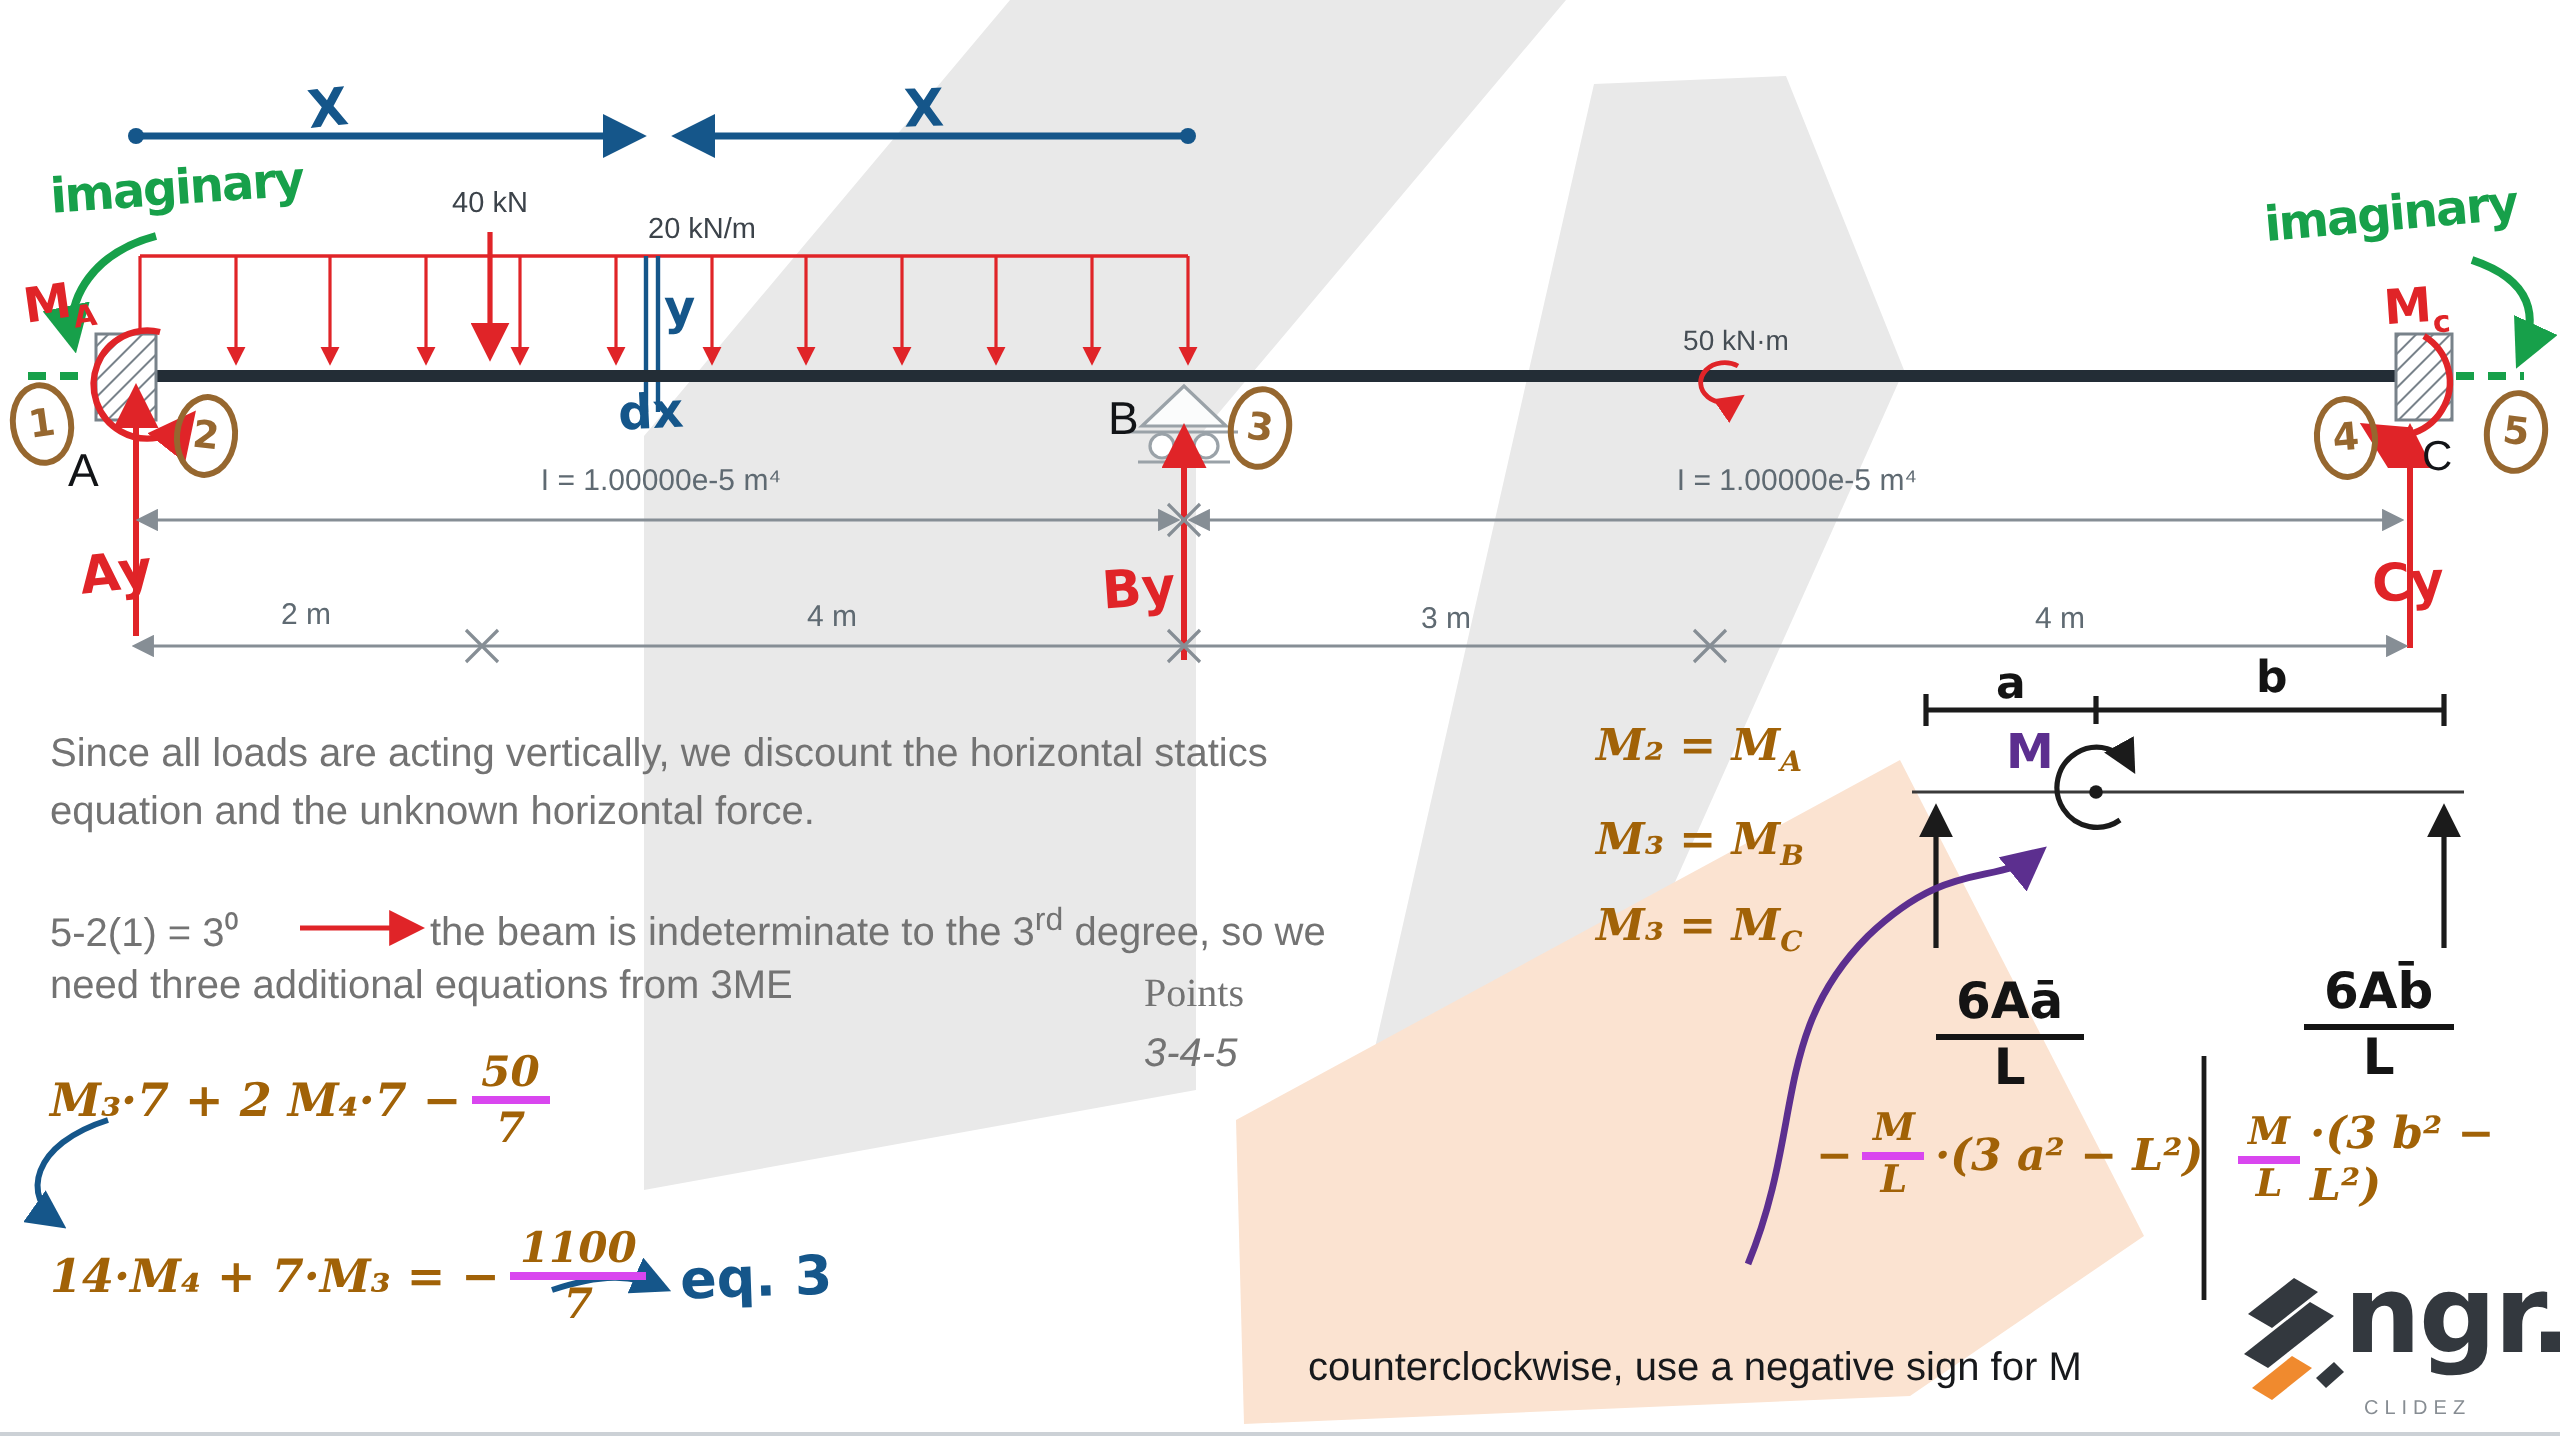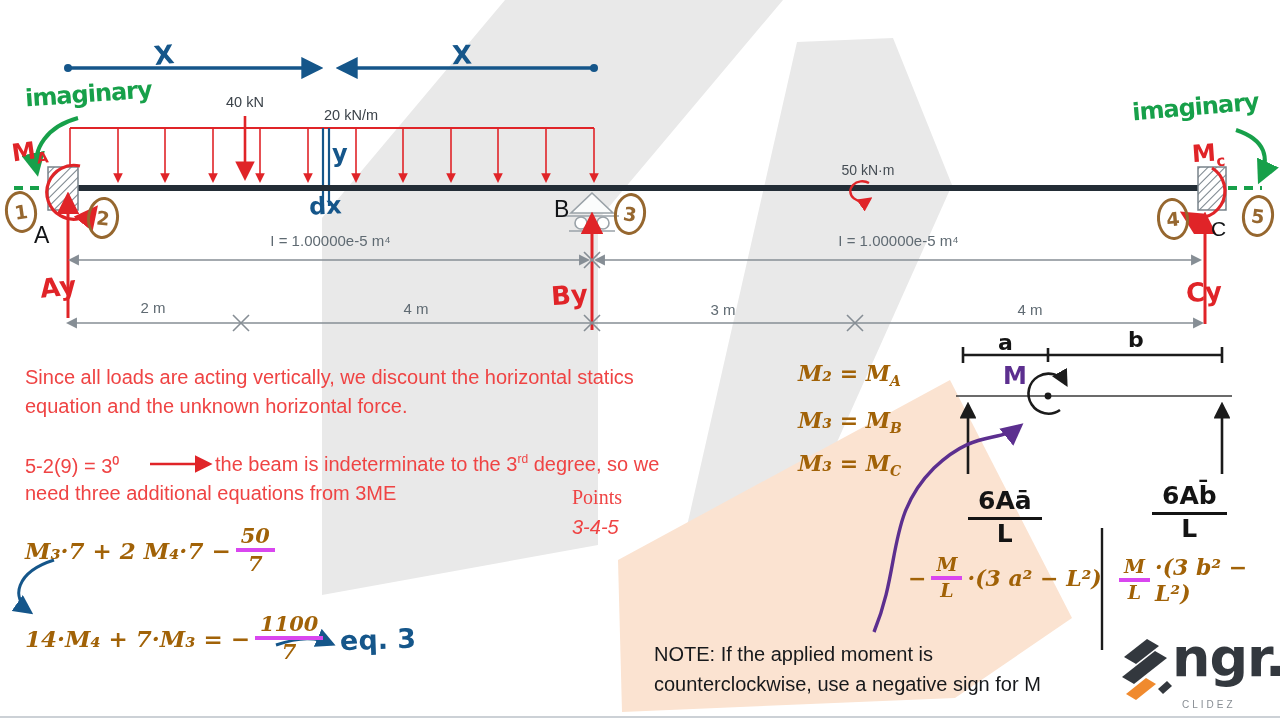--- a/index.html
+++ b/index.html
@@ -20,38 +20,38 @@
   .green{color:#17a04a;}
   .red{color:#e02428;}
   .blue{color:#15568a;}
   .purple{color:#5c2f8f;}
   .circ{position:absolute;width:26px;height:36px;border:3px solid #96672f;border-radius:50%;
         display:flex;align-items:center;justify-content:center;color:#96672f;
         font-family:"DejaVu Sans", sans-serif;font-weight:700;font-size:19px;}
   .node{position:absolute;font-size:23px;color:#121417;}
   .glabel{position:absolute;font-size:15px;color:#5f6a72;text-align:center;}
   .small-load{position:absolute;font-size:14.5px;color:#3c434a;text-align:center;}
-  .stm{position:absolute;font-size:20px;color:#ef4444;}
+  .stm{position:absolute;font-size:20px;color:#737373;}
   .math{font-family:"DejaVu Serif", serif;font-style:italic;font-weight:600;color:#a16207;}
   .eqrow{position:absolute;display:flex;align-items:center;font-size:23px;}
   .frac{display:inline-flex;flex-direction:column;align-items:center;margin:0 5px;font-size:21px;line-height:1.15;}
   .frac .num{border-bottom:4px solid #d946ef;padding:0 5px;}
   .m-eq{position:absolute;font-size:22px;}
   .m-eq sub{font-size:14px;}
   .handfrac{position:absolute;display:flex;flex-direction:column;align-items:center;
             font-family:"DejaVu Sans", sans-serif;font-weight:700;font-size:25px;color:#141414;line-height:1.1;}
   .handfrac .num{border-bottom:3px solid #141414;padding:0 10px 2px 10px;}
   .fml{position:absolute;display:flex;align-items:center;font-size:22px;}
   .fml .frac{font-size:19px;}
   .note{position:absolute;font-size:20px;color:#17191c;}
   .logo-text{position:absolute;font-family:"DejaVu Sans", sans-serif;font-weight:600;
              font-size:54px;color:#33383e;letter-spacing:-1px;}
   .logo-sub{position:absolute;font-size:10px;letter-spacing:3px;color:#878d93;}
   .bottom-edge{position:absolute;left:0;top:716px;width:1280px;height:2px;background:#ccd1d6;}
-  sup.sm{font-size:12px;}
+  sup.sm{font-size:16px;}
 </style>
 </head>
 <body>
 
 <div class="slide">
 
   <div class="wm wm1"></div>
   <div class="wm wm2"></div>
   <div class="peach"></div>
 
@@ -244,21 +244,21 @@
   <div class="glabel" style="left:386px;top:300px;width:60px;">4 m</div>
   <div class="glabel" style="left:693px;top:301px;width:60px;">3 m</div>
   <div class="glabel" style="left:1000px;top:301px;width:60px;">4 m</div>
 
   <div class="abs hw red" style="left:40px;top:272px;font-size:26px;transform:rotate(-6deg);">Ay</div>
   <div class="abs hw red" style="left:551px;top:280px;font-size:26px;transform:rotate(-4deg);">By</div>
   <div class="abs hw red" style="left:1186px;top:277px;font-size:26px;transform:rotate(-3deg);">Cy</div>
 
   <div class="stm" style="left:25px;top:366px;">Since all loads are acting vertically, we discount the horizontal statics</div>
   <div class="stm" style="left:25px;top:395px;">equation and the unknown horizontal force.</div>
-  <div class="stm" style="left:25px;top:452px;">5-2(9) = 3⁰</div>
+  <div class="stm" style="left:25px;top:452px;">5-2(1) = 3⁰</div>
   <div class="stm" style="left:215px;top:452px;"><span>the beam is indeterminate to the 3</span><sup class="sm">rd</sup><span> degree, so we</span></div>
   <div class="stm" style="left:25px;top:482px;">need three additional equations from 3ME</div>
 
   <div class="stm" style="left:572px;top:486px;font-family:Liberation Serif, serif;">Points</div>
   <div class="stm" style="left:572px;top:516px;font-style:italic;">3-4-5</div>
 
   <div class="m-eq math" style="left:798px;top:360px;"><span>M₂ = M</span><sub>A</sub></div>
   <div class="m-eq math" style="left:798px;top:407px;"><span>M₃ = M</span><sub>B</sub></div>
   <div class="m-eq math" style="left:798px;top:450px;"><span>M₃ = M</span><sub>C</sub></div>
 
@@ -302,21 +302,20 @@
   </div>
   <div class="fml math" style="left:1114px;top:554px;">
     <span></span>
     <span class="frac">
       <span class="num">M</span>
       <span>L</span>
     </span>
     <span>·(3 b² − L²)</span>
   </div>
 
-  <div class="note" style="left:654px;top:643px;">NOTE: If the applied moment is</div>
   <div class="note" style="left:654px;top:673px;">counterclockwise, use a negative sign for M</div>
 
   <svg class="abs" style="left:1116px;top:634px;" width="58" height="66" viewBox="0 0 58 66">
     <polygon points="8,23 31,5 43,12 20,30" fill="#33383e"></polygon>
     <polygon points="6,43 39,17 51,24 18,50" fill="#33383e"></polygon>
     <polygon points="10,60 30,44 40,50 20,66" fill="#f08a2e"></polygon>
     <polygon points="42,55 51,47 56,52 47,60" fill="#33383e"></polygon>
   </svg>
   <div class="logo-text" style="left:1172px;top:626px;">ngr.</div>
   <div class="logo-sub" style="left:1182px;top:699px;">CLIDEZ</div>

